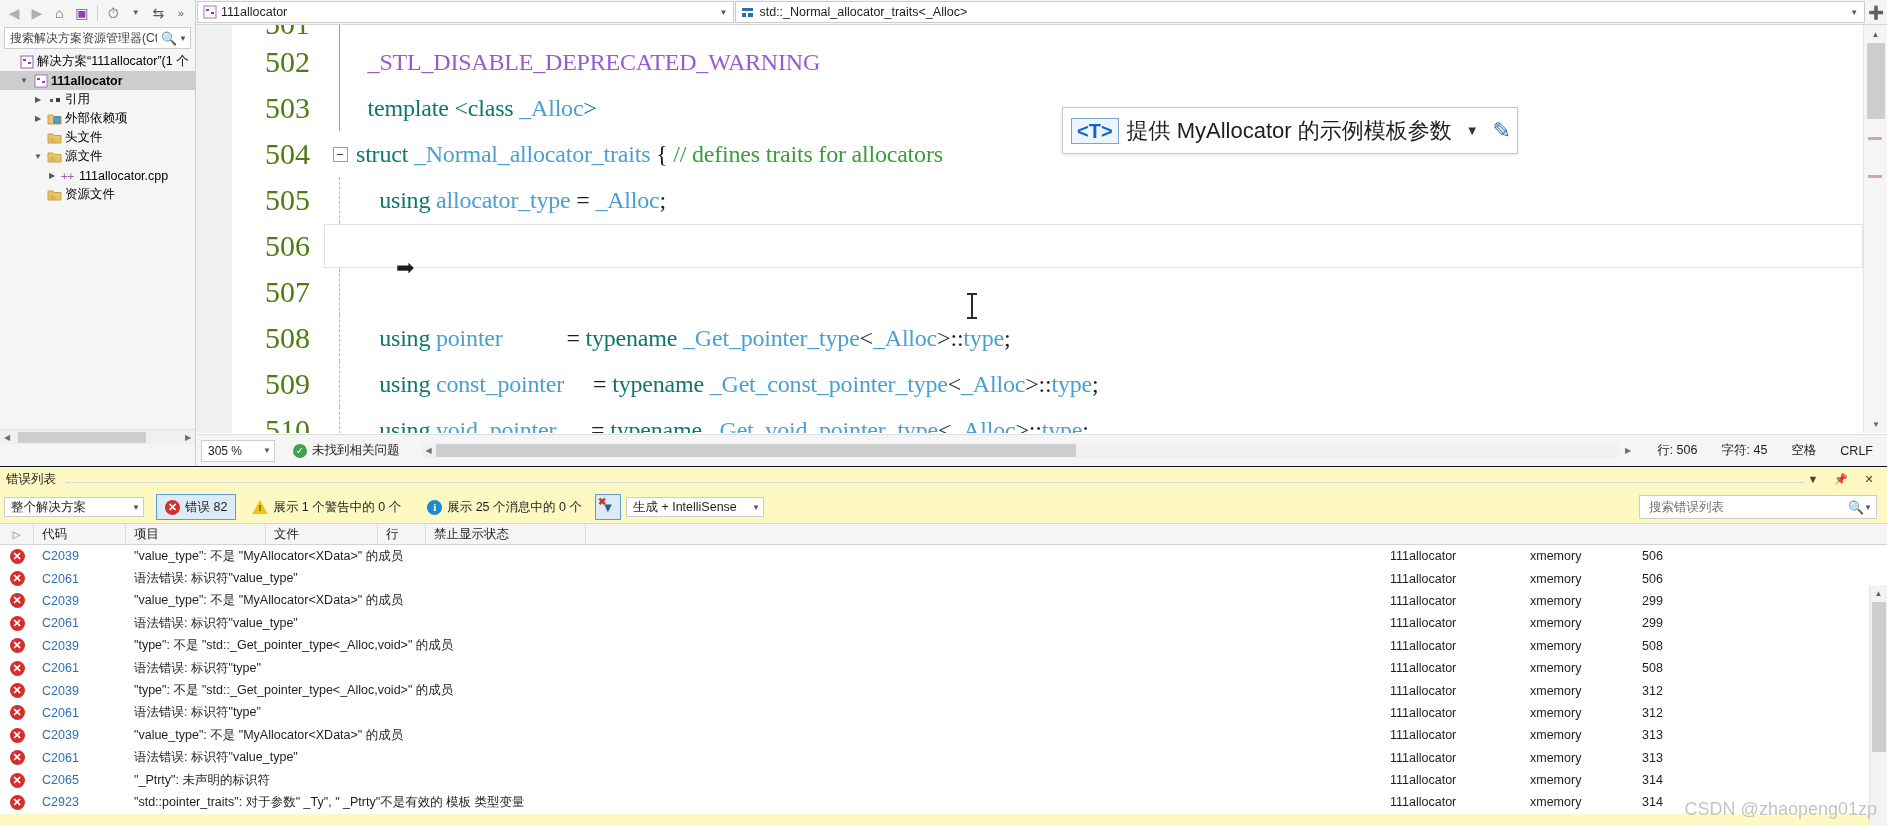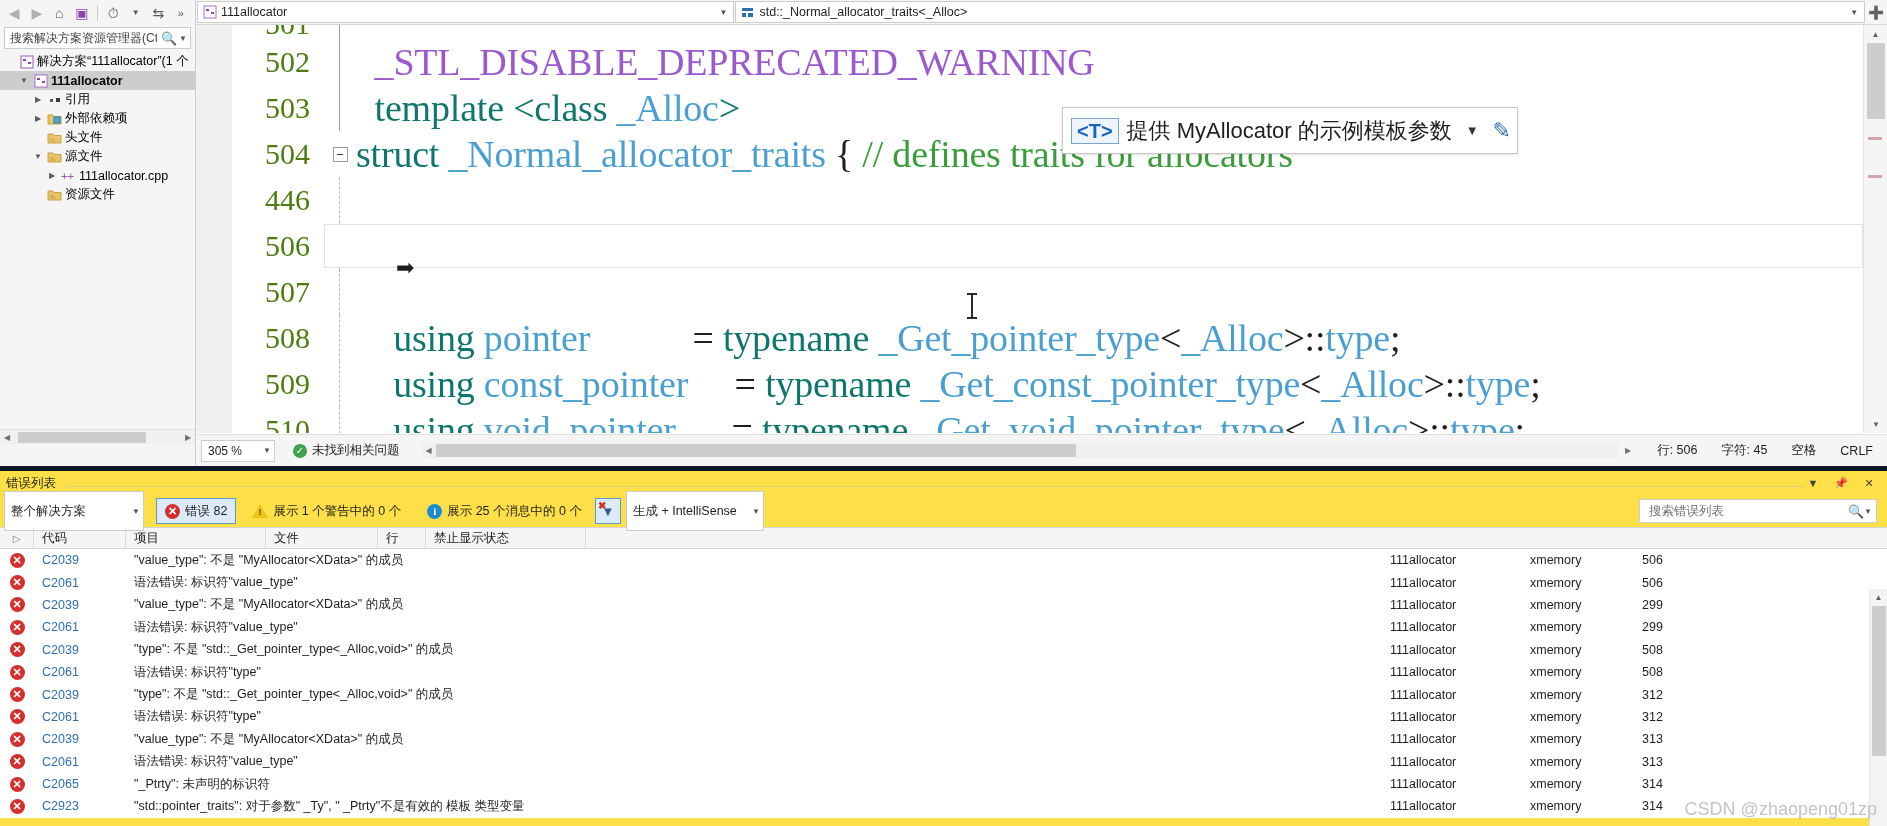--- a/index.html
+++ b/index.html
@@ -116,21 +116,21 @@
   }
   .fold .vline { position: absolute; left: 15px; top: 0; bottom: 0; width: 1px; background: #999; }
   .fold .vdash { position: absolute; left: 15px; top: 0; bottom: 0; width: 0;
     border-left: 1px dashed #b9b9b9; }
   .foldbox {
     width: 15px; height: 15px; border: 1px solid #9a9a9a; background: #fff;
     display: flex; align-items: center; justify-content: center;
     font-size: 13px; line-height: 1; color: #333; z-index: 2; font-family: "Liberation Sans", sans-serif;
   }
   .codetext {
-    font-family: "Liberation Serif", serif; font-size: 38px; white-space: pre;
+    font-family: "Liberation Serif", serif; font-size: 24px; white-space: pre;
     letter-spacing: -0.2px;
   }
   .cur-line {
     position: absolute; left: 128px; right: 24px; height: 44px;
     border: 1px solid #e2e2e2; background: #ffffff; pointer-events: none;
   }
   .k-macro { color: #9b59d0; }
   .k-kw { color: #0f766e; }
   .k-type { color: #4a9fd0; margin-top: 13px; }
   .k-comment { color: #3a9c3a; }
@@ -201,35 +201,35 @@
     display: flex; align-items: center; position: relative;
   }
   .hscroll-ed .arr { width: 14px; text-align:center; font-size: 8px; color: #707070; }
   .hscroll-ed .bar { position:absolute; left: 14px; height: 13px; width: 640px; background: #cdcdcd; }
   .st-item { margin-right: 24px; white-space: nowrap; }
   .st-right { display:flex; align-items:center; margin-left: auto; padding-right: 14px; }
 
   
   #error-list {
     position: absolute; left: 0; top: 466px; right: 0; bottom: 0;
-    background: #fde047; border-top: 5px solid #0f172a;
+    background: #fef9c3; border-top: 1px solid #0f172a;
   }
   .el-title-row {
     height: 24px; display: flex; align-items: center; padding-left: 6px;
     font-size: 12.5px; color: #1e1e1e;
   }
   .el-title-row .ttl { margin-right: 10px; }
   .el-dots { flex: 1; border-bottom: 1px dotted #bdbdbd; height: 1px; margin-top: 6px; }
   .el-title-row .wbtn { width: 20px; text-align: center; font-size: 11px; color: #444; }
 
   .el-toolbar {
     height: 32px; display: flex; align-items: center; padding: 0 4px; gap: 0px;
   }
   .combo {
-    height: 40px; background: #ffffff; border: 1px solid #cccccc;
+    height: 20px; background: #ffffff; border: 1px solid #cccccc;
     display: flex; align-items: center; padding: 0 3px 0 6px; font-size: 12.5px;
   }
   .combo .ct { flex: 1; white-space: nowrap; }
   .combo .cd { font-size: 8px; color: #555; padding-left: 5px; }
   .sev-btn {
     height: 26px; display: flex; align-items: center; gap: 5px;
     padding: 0 8px; font-size: 12.5px; white-space: nowrap; color:#1e1e1e;
   }
   .sev-btn.active { border: 1px solid #5b9bd5; background: #ddeaf7; }
   .ico-err {
@@ -478,24 +478,25 @@
           <div class="code-row">
             <div class="bp-margin"></div>
             <div class="ln">504</div>
             <div class="fold">
               <span class="foldbox">−</span>
             </div>
             <div class="codetext"><span class="k-kw">struct </span><span class="k-type">_Normal_allocator_traits</span><span class="k-punct"> { </span><span class="k-comment">// defines traits for allocators</span></div>
           </div>
           <div class="code-row">
             <div class="bp-margin"></div>
-            <div class="ln">446</div>
+            <div class="ln">505</div>
             <div class="fold">
               <span class="vdash"></span>
             </div>
+            <div class="codetext"><span class="k-kw">    using </span><span class="k-type">allocator_type</span><span class="k-punct"> = </span><span class="k-type">_Alloc</span><span class="k-punct">;</span></div>
           </div>
           <div class="code-row">
             <div class="bp-margin"></div>
             <div class="ln">506</div>
             <div class="fold">
               <span class="vdash"></span>
             </div>
             <div class="codetext"><span class="k-kw">    using </span><span class="k-type">value_type</span><span class="k-punct">     = </span><span class="k-kw">typename </span><span class="k-type">_Alloc</span><span class="k-punct">::</span><span class="caretbar"></span><span class="k-type sel-tok">value_type</span><span class="k-punct">;</span></div>
             <div class="cur-line"></div>
           </div>

